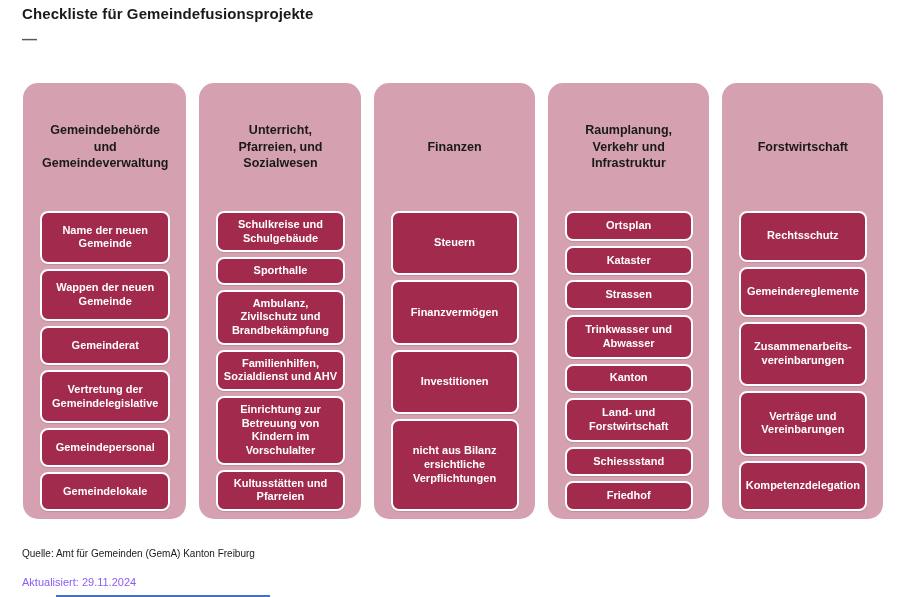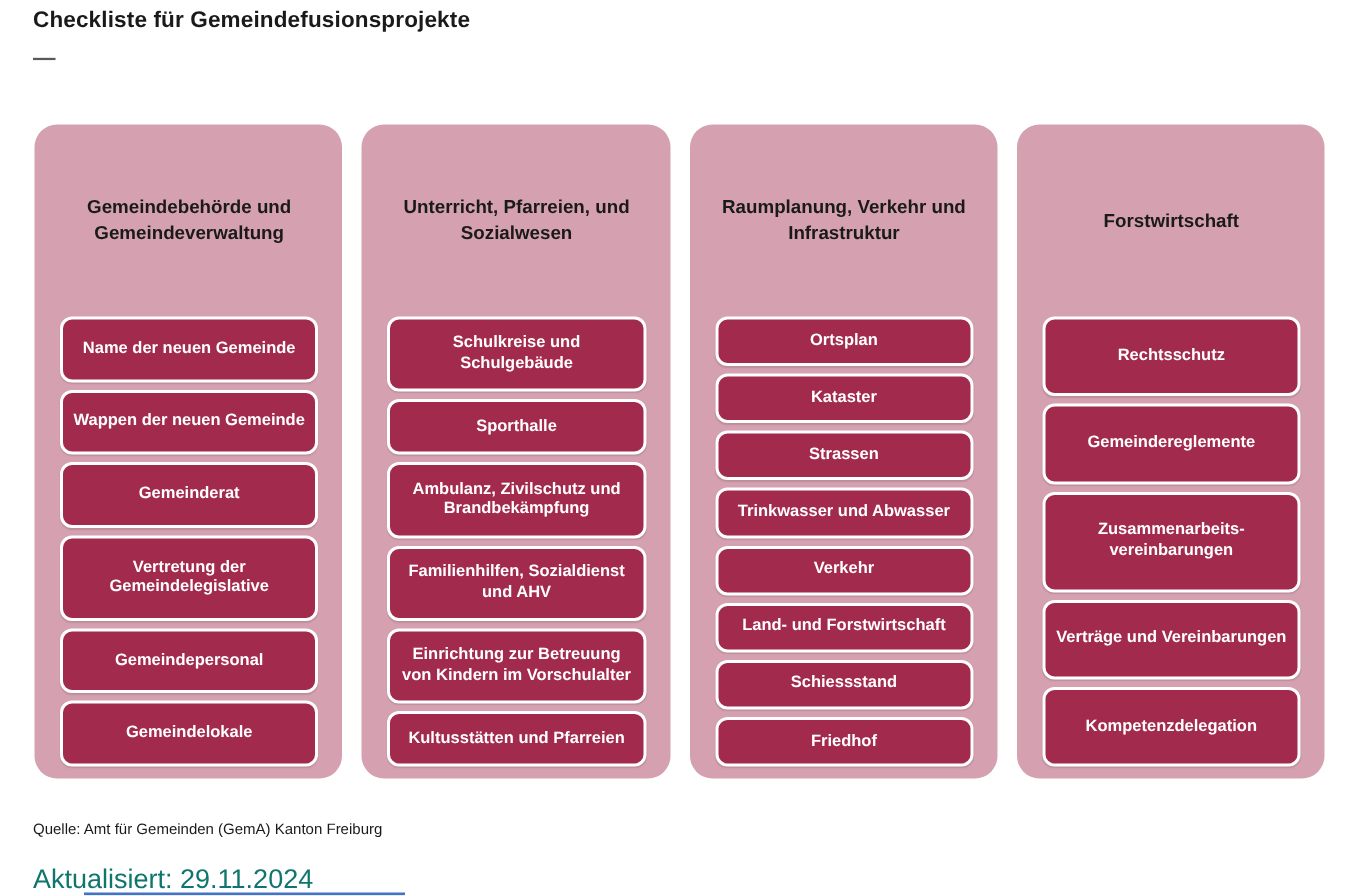--- a/index.html
+++ b/index.html
@@ -90,22 +90,22 @@
     position: absolute;
     left: 22px;
     top: 548px;
     font-size: 10px;
     color: #1a1a1a;
   }
   .footer-updated {
     position: absolute;
     left: 22px;
     top: 576px;
-    font-size: 18px;
-    color: #0f766e;
+    font-size: 11px;
+    color: #8b5cf6;
   }
   .accent-line {
     position: absolute;
     left: 56px;
     top: 595px;
     width: 214px;
     height: 2px;
     background: var(--accent-line, #4472C4);
   }
 </style>
@@ -169,20 +169,40 @@
   <div class="item-box">
     <span>Einrichtung zur Betreuung von Kindern im Vorschulalter</span>
   </div>
 
   <div class="item-box">
     <span>Kultusstätten und Pfarreien</span>
   </div>
 </div>
   </section>
 
+  <section class="column">
+    <div class="col-header">Finanzen</div>
+    <div class="box-stack">
+  <div class="item-box">
+    <span>Steuern</span>
+  </div>
+
+  <div class="item-box">
+    <span>Finanzvermögen</span>
+  </div>
+
+  <div class="item-box">
+    <span>Investitionen</span>
+  </div>
+
+  <div class="item-box">
+    <span>nicht aus Bilanz ersichtliche Verpflichtungen</span>
+  </div>
+</div>
+  </section>
 
   <section class="column">
     <div class="col-header">Raumplanung, Verkehr und Infrastruktur</div>
     <div class="box-stack">
   <div class="item-box">
     <span>Ortsplan</span>
   </div>
 
   <div class="item-box">
     <span>Kataster</span>
@@ -190,21 +210,21 @@
 
   <div class="item-box">
     <span>Strassen</span>
   </div>
 
   <div class="item-box">
     <span>Trinkwasser und Abwasser</span>
   </div>
 
   <div class="item-box">
-    <span>Verkehr</span>
+    <span>Kanton</span>
   </div>
 
   <div class="item-box">
     <span>Land- und Forstwirtschaft</span>
   </div>
 
   <div class="item-box">
     <span>Schiessstand</span>
   </div>
 

